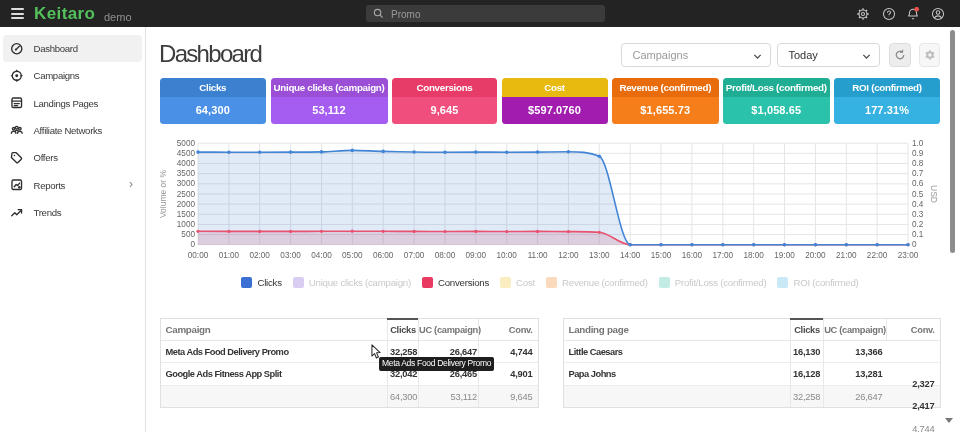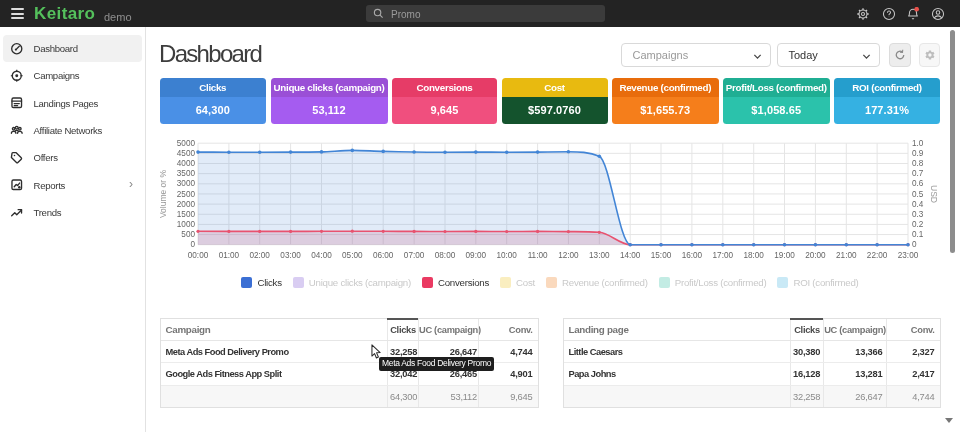--- a/index.html
+++ b/index.html
@@ -59,21 +59,21 @@
 .c0 { padding-left:5px; letter-spacing:-.3px; }
 .tbody .c0 { letter-spacing:-.5px; }
 .c1 { border-left:1px solid #e8e8e8; }
 .c2 { border-left:1px solid #e8e8e8; }
 .c3 { border-left:1px solid #e8e8e8;padding-left:23px; }
 .hC { text-align:center; letter-spacing:-.3px; font-size:9.3px; }
 .hR { text-align:right; padding-right:7px; letter-spacing:-.3px; font-size:9.3px; }
 .num { text-align:right; padding-right:1px; letter-spacing:-.2px; }
 .pR { padding-right:7px; }
 .t2 .num { padding-right:3.5px; }
-.t2 .num.pR { padding-right:7px; }
+.t2 .num.pR { padding-right:7px;margin-top:32px; }
 .clip { overflow:hidden; }
 .clip span { display:inline-block; padding-left:2px; letter-spacing:-.2px; }
 .sortline { position:absolute; top:-1px; height:2px; background:#555; }
 
 #tip { position:absolute; left:379.3px; top:357.2px; width:114.5px; height:13.5px; background:#1e1e1e; border-radius:2px; color:#fff; font-size:8.5px; line-height:13.5px; text-align:center; letter-spacing:-.3px; z-index:40; }
 #cursor { position:absolute; left:370.5px; top:344px; z-index:60; }
 </style></head><body>
 <div id="hdr">
  <div id="burger">
       <div></div>
@@ -195,21 +195,21 @@
     <div class="card" style="width:117px">
       <div class="chead" style="background:#9a4fd6">Unique clicks (campaign)</div>
       <div class="cval" style="background:#a55cf0">53,112</div>
     </div>
     <div class="card" style="width:105px">
       <div class="chead" style="background:#e63c67">Conversions</div>
       <div class="cval" style="background:#f04f7e">9,645</div>
     </div>
     <div class="card" style="width:106px">
       <div class="chead" style="background:#e8ba10">Cost</div>
-      <div class="cval" style="background:#14532d">$597.0760</div>
+      <div class="cval" style="background:#a21caf">$597.0760</div>
     </div>
     <div class="card" style="width:106.5px">
       <div class="chead" style="background:#e86c0c">Revenue (confirmed)</div>
       <div class="cval" style="background:#f57e1b">$1,655.73</div>
     </div>
     <div class="card" style="width:106.5px">
       <div class="chead" style="background:#1fae93">Profit/Loss (confirmed)</div>
       <div class="cval" style="background:#2bc2ab">$1,058.65</div>
     </div>
     <div class="card" style="width:106px">
@@ -400,21 +400,21 @@
 </div>
 <div class="tbl t2" style="left:562.5px;width:378px">
 <div class="trow thead">
  <div class="c c0" style="width:226.5px">Landing page</div>
  <div class="c c1 hC" style="width:33px;color:#4a4a4a">Clicks</div>
  <div class="c c2 hC" style="width:63px">UC (campaign)</div>
  <div class="c c3 hR" style="width:55.5px">Conv.</div>
 </div>
     <div class="trow tbody">
  <div class="c c0" style="width:226.5px">Little Caesars</div>
- <div class="c c1 clip" style="width:33px"><span>30,380</span></div>
+ <div class="c c1 clip" style="width:33px"><span>16,130</span></div>
  <div class="c c2 num" style="width:63px">13,366</div>
  <div class="c c3 num pR" style="width:55.5px">2,327</div>
 </div>
     <div class="trow tbody">
  <div class="c c0" style="width:226.5px">Papa Johns</div>
  <div class="c c1 clip" style="width:33px"><span>16,128</span></div>
  <div class="c c2 num" style="width:63px">13,281</div>
  <div class="c c3 num pR" style="width:55.5px">2,417</div>
 </div>
     <div class="trow tfoot">

